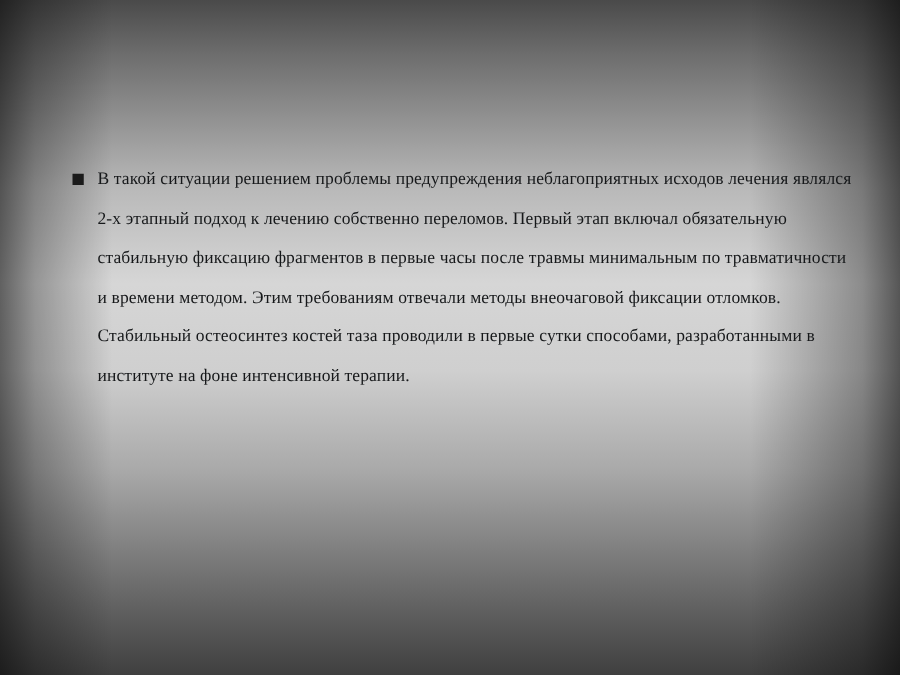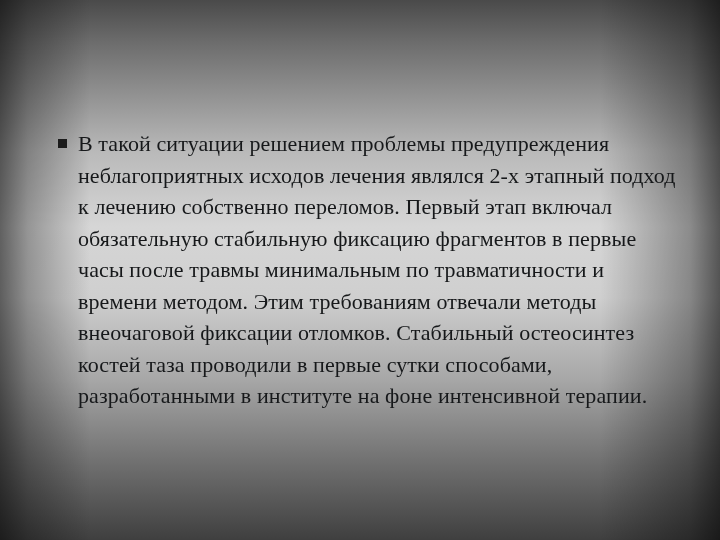--- a/index.html
+++ b/index.html
@@ -54,21 +54,21 @@
   .bullet-marker {
     flex: 0 0 auto;
     width: 9px;
     height: 9px;
     background: #1b1b1b;
     margin-top: 11px;
     margin-right: 11px;
   }
   .bullet-text {
     flex: 1 1 auto;
-    font-size: 22px;
+    font-size: 14px;
     line-height: 31.5px;
     color: #16181a;
     text-align: left;
     letter-spacing: 0.1px;
   }
 </style>
 </head>
 <body>
 
 <div id="slide">

